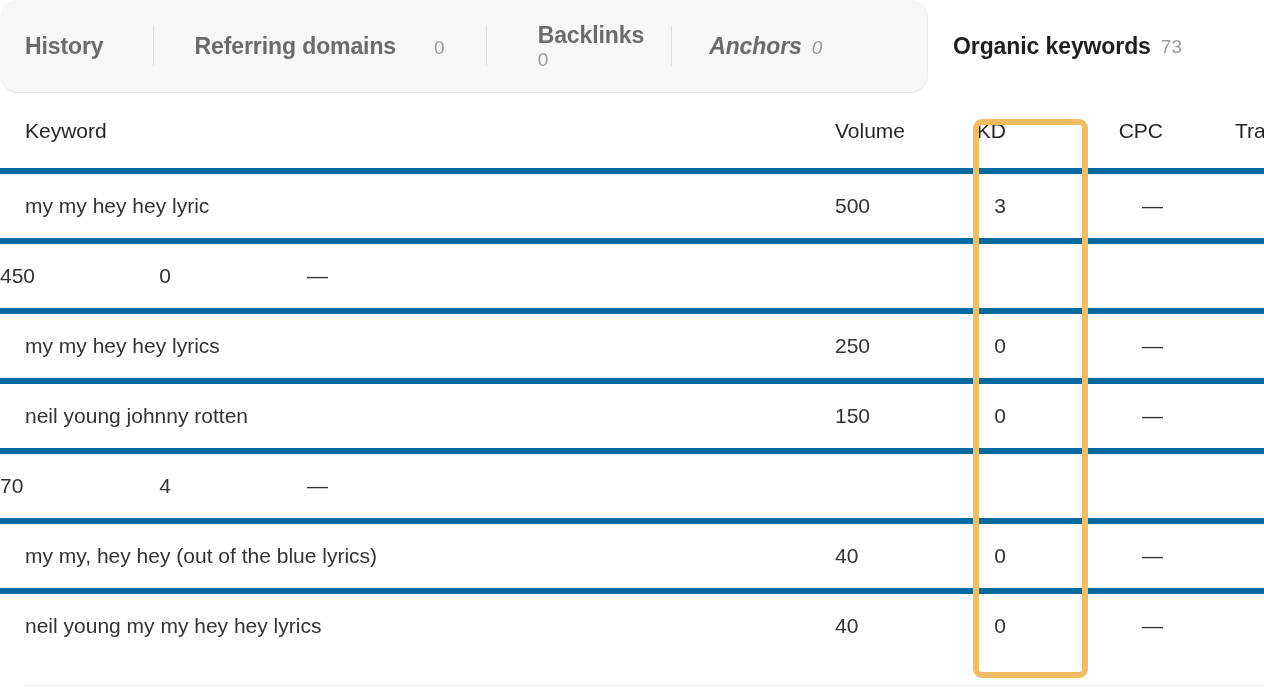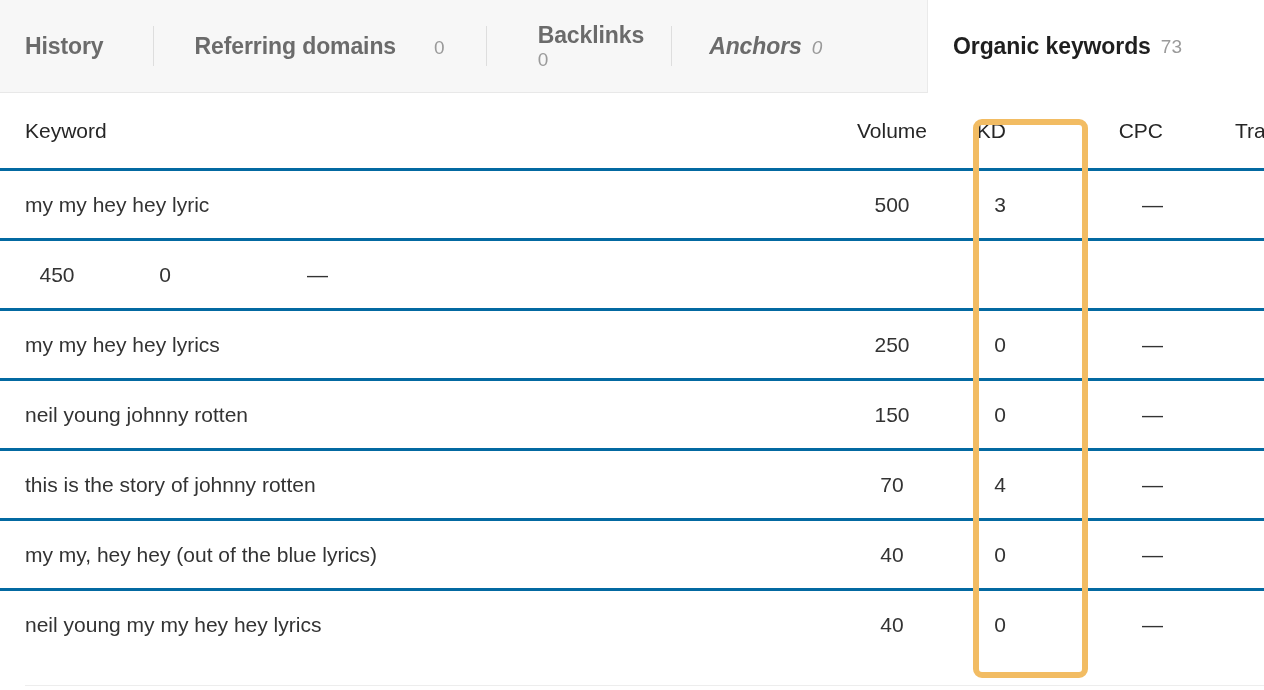--- a/index.html
+++ b/index.html
@@ -29,20 +29,21 @@
     left: 0;
     top: 0;
     width: 928px;
     height: 93px;
     background: #f7f7f7;
     border-bottom: 1px solid #e8e8e8;
     border-right: 1px solid #eaeaea;
     box-sizing: border-box;
     display: flex;
     align-items: center;
+    border-radius: 18px;
   }
   .tab {
     display: flex;
     align-items: baseline;
     white-space: nowrap;
     cursor: pointer;
   }
   .tab-label {
     font-size: 23px;
     font-weight: bold;
@@ -100,21 +101,21 @@
     height: 70px;
     display: flex;
     align-items: center;
     box-sizing: border-box;
   }
   .row-head {
     height: 75px;
   }
   .row + .row,
   .row-head + .row {
-    border-top: 3px solid #0369a1;
+    border-top: 6px solid #0369a1;
   }
   .row-last-border {
     position: absolute;
     left: 25px;
     right: 0;
     top: 685px;
     height: 1px;
     background: #ededed;
   }
 
@@ -123,21 +124,21 @@
   }
   .c-keyword {
     flex: 0 0 835px;
     padding-left: 25px;
     font-size: 21px;
     color: #333333;
     white-space: nowrap;
   }
   .c-volume {
     flex: 0 0 114px;
-    text-align: center;
+    text-align: left;
     font-size: 21px;
     color: #333333;
   }
   .c-kd {
     flex: 0 0 98px;
     text-align: right;
     padding-right: 41px;
     font-size: 21px;
     color: #333333;
   }
@@ -264,21 +265,20 @@
 
   <div class="row">
     <div class="cell c-keyword">neil young johnny rotten</div>
     <div class="cell c-volume">150</div>
     <div class="cell c-kd">0</div>
     <div class="cell c-cpc">—</div>
     <div class="cell c-traffic"></div>
   </div>
 
   <div class="row">
-    <div class="cell c-keyword">this is the story of johnny rotten</div>
     <div class="cell c-volume">70</div>
     <div class="cell c-kd">4</div>
     <div class="cell c-cpc">—</div>
     <div class="cell c-traffic"></div>
   </div>
 
   <div class="row">
     <div class="cell c-keyword">my my, hey hey (out of the blue lyrics)</div>
     <div class="cell c-volume">40</div>
     <div class="cell c-kd">0</div>

